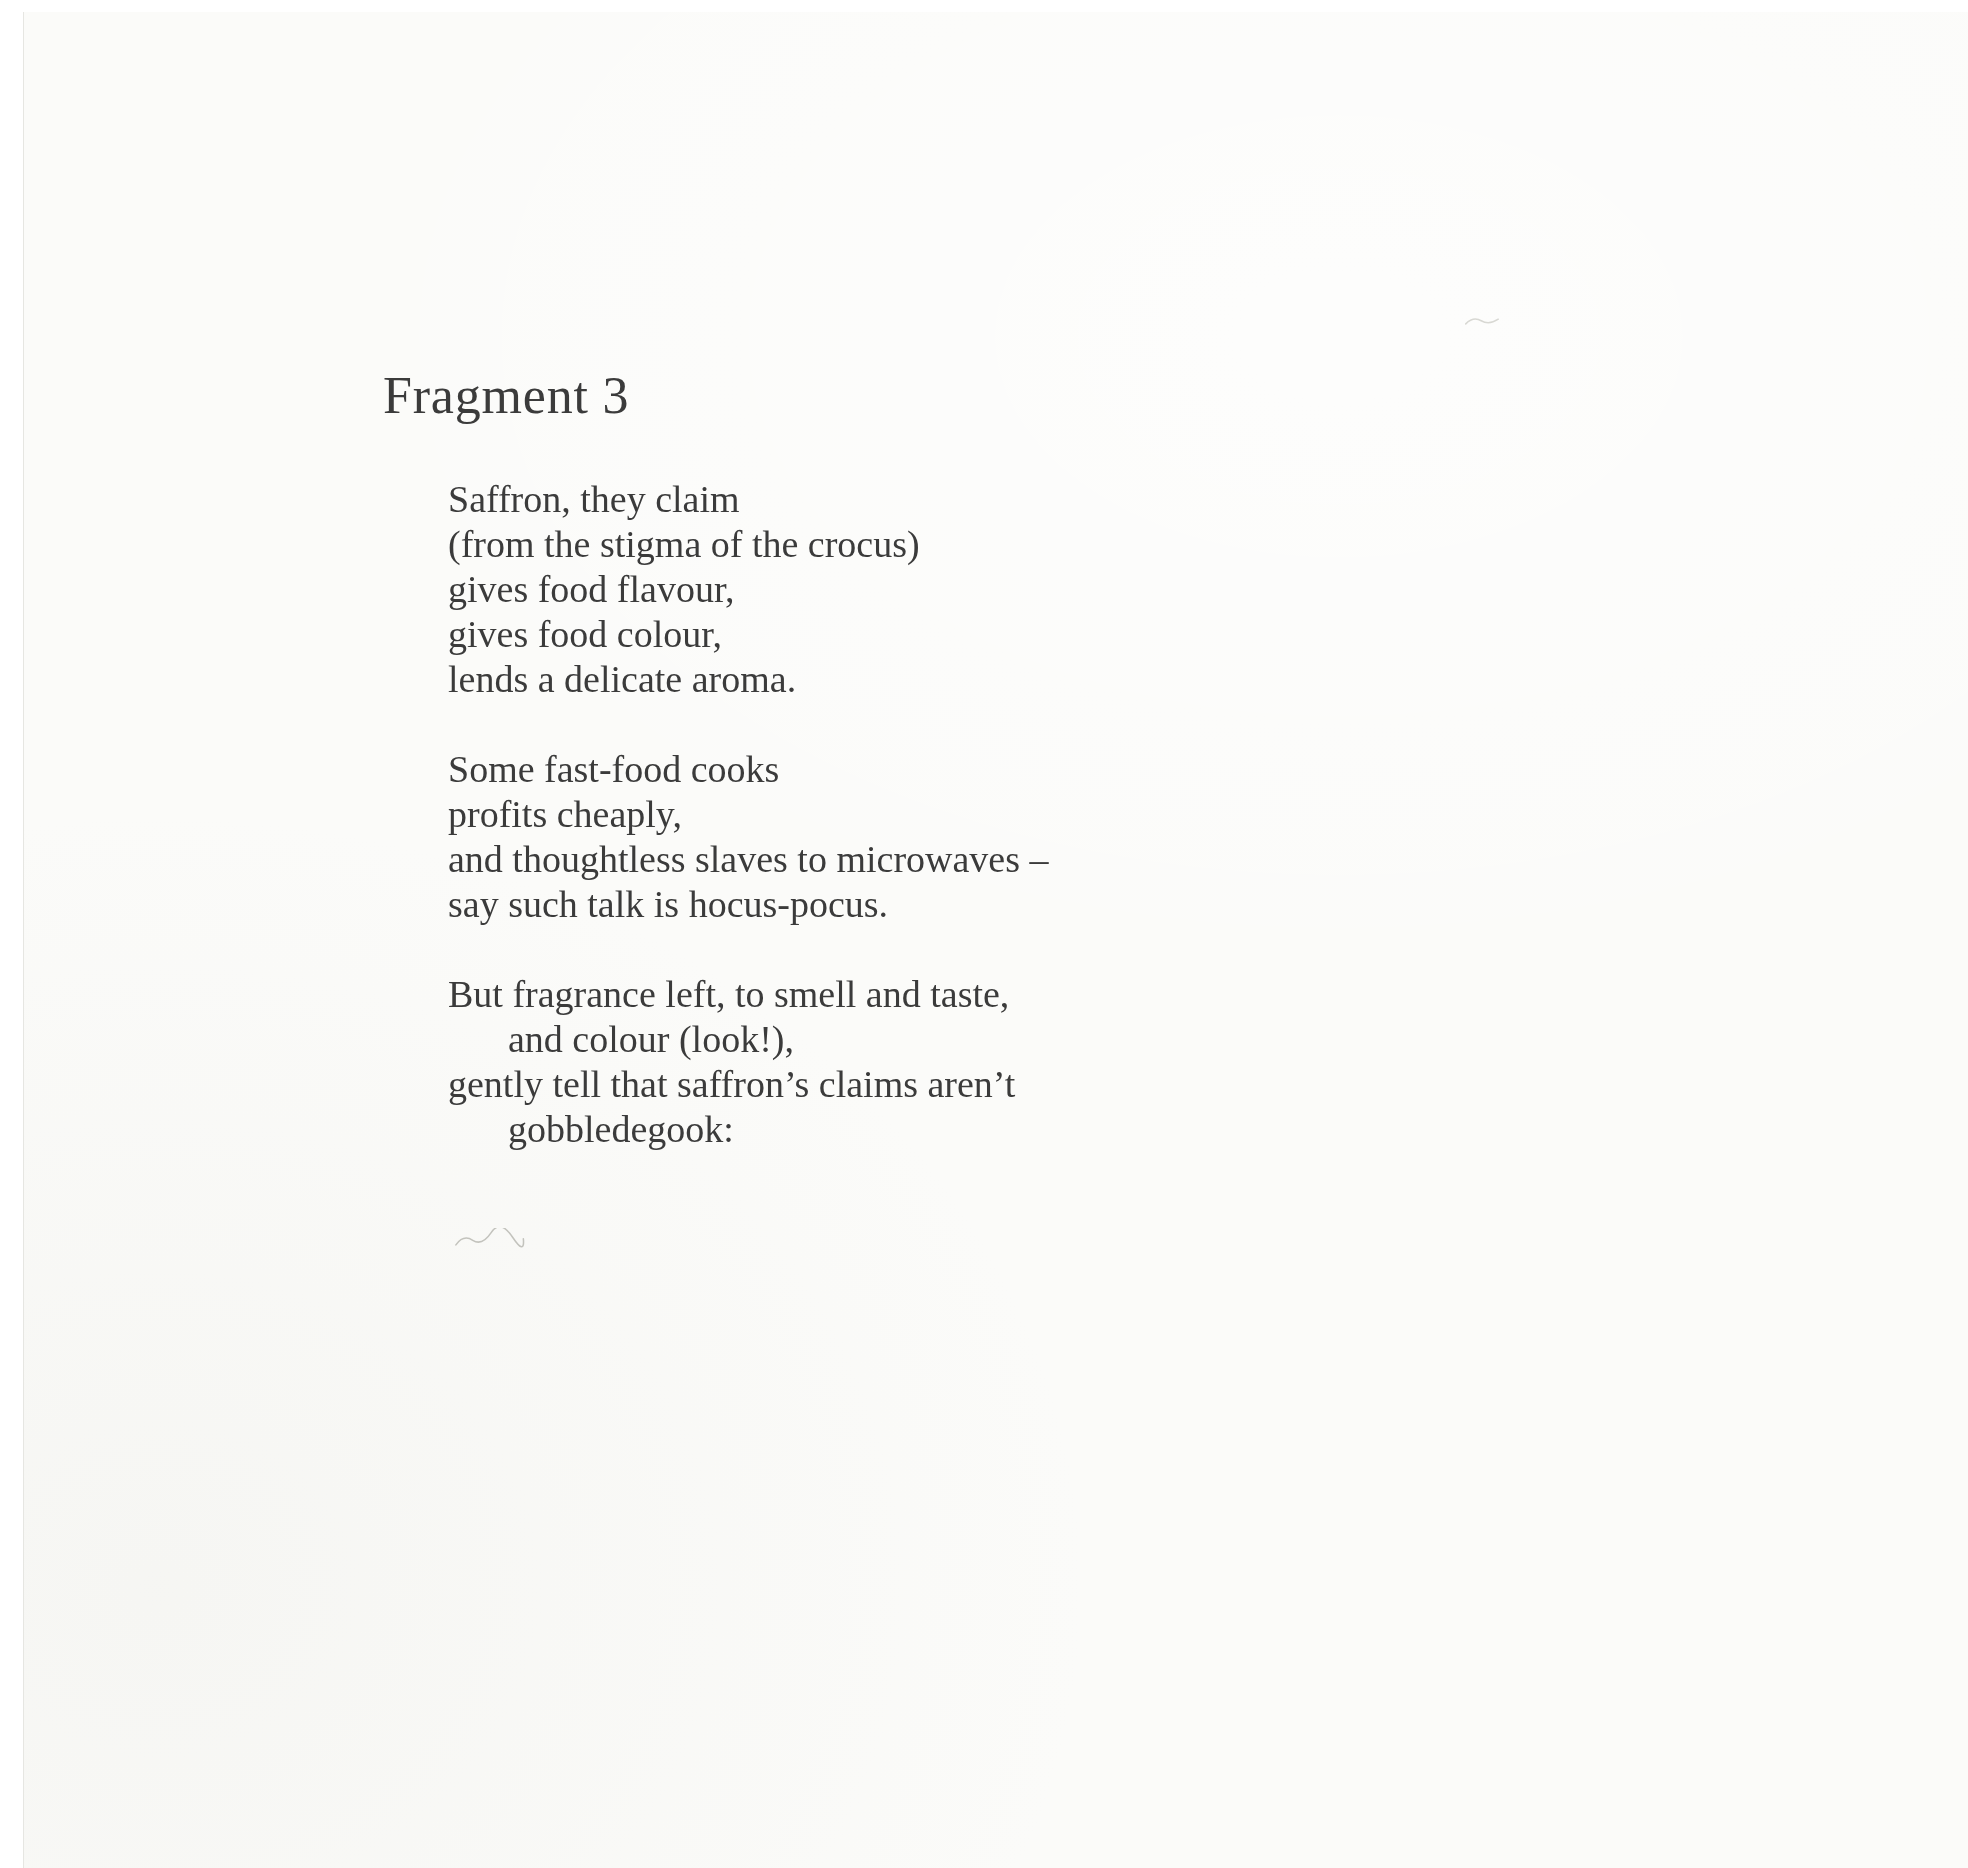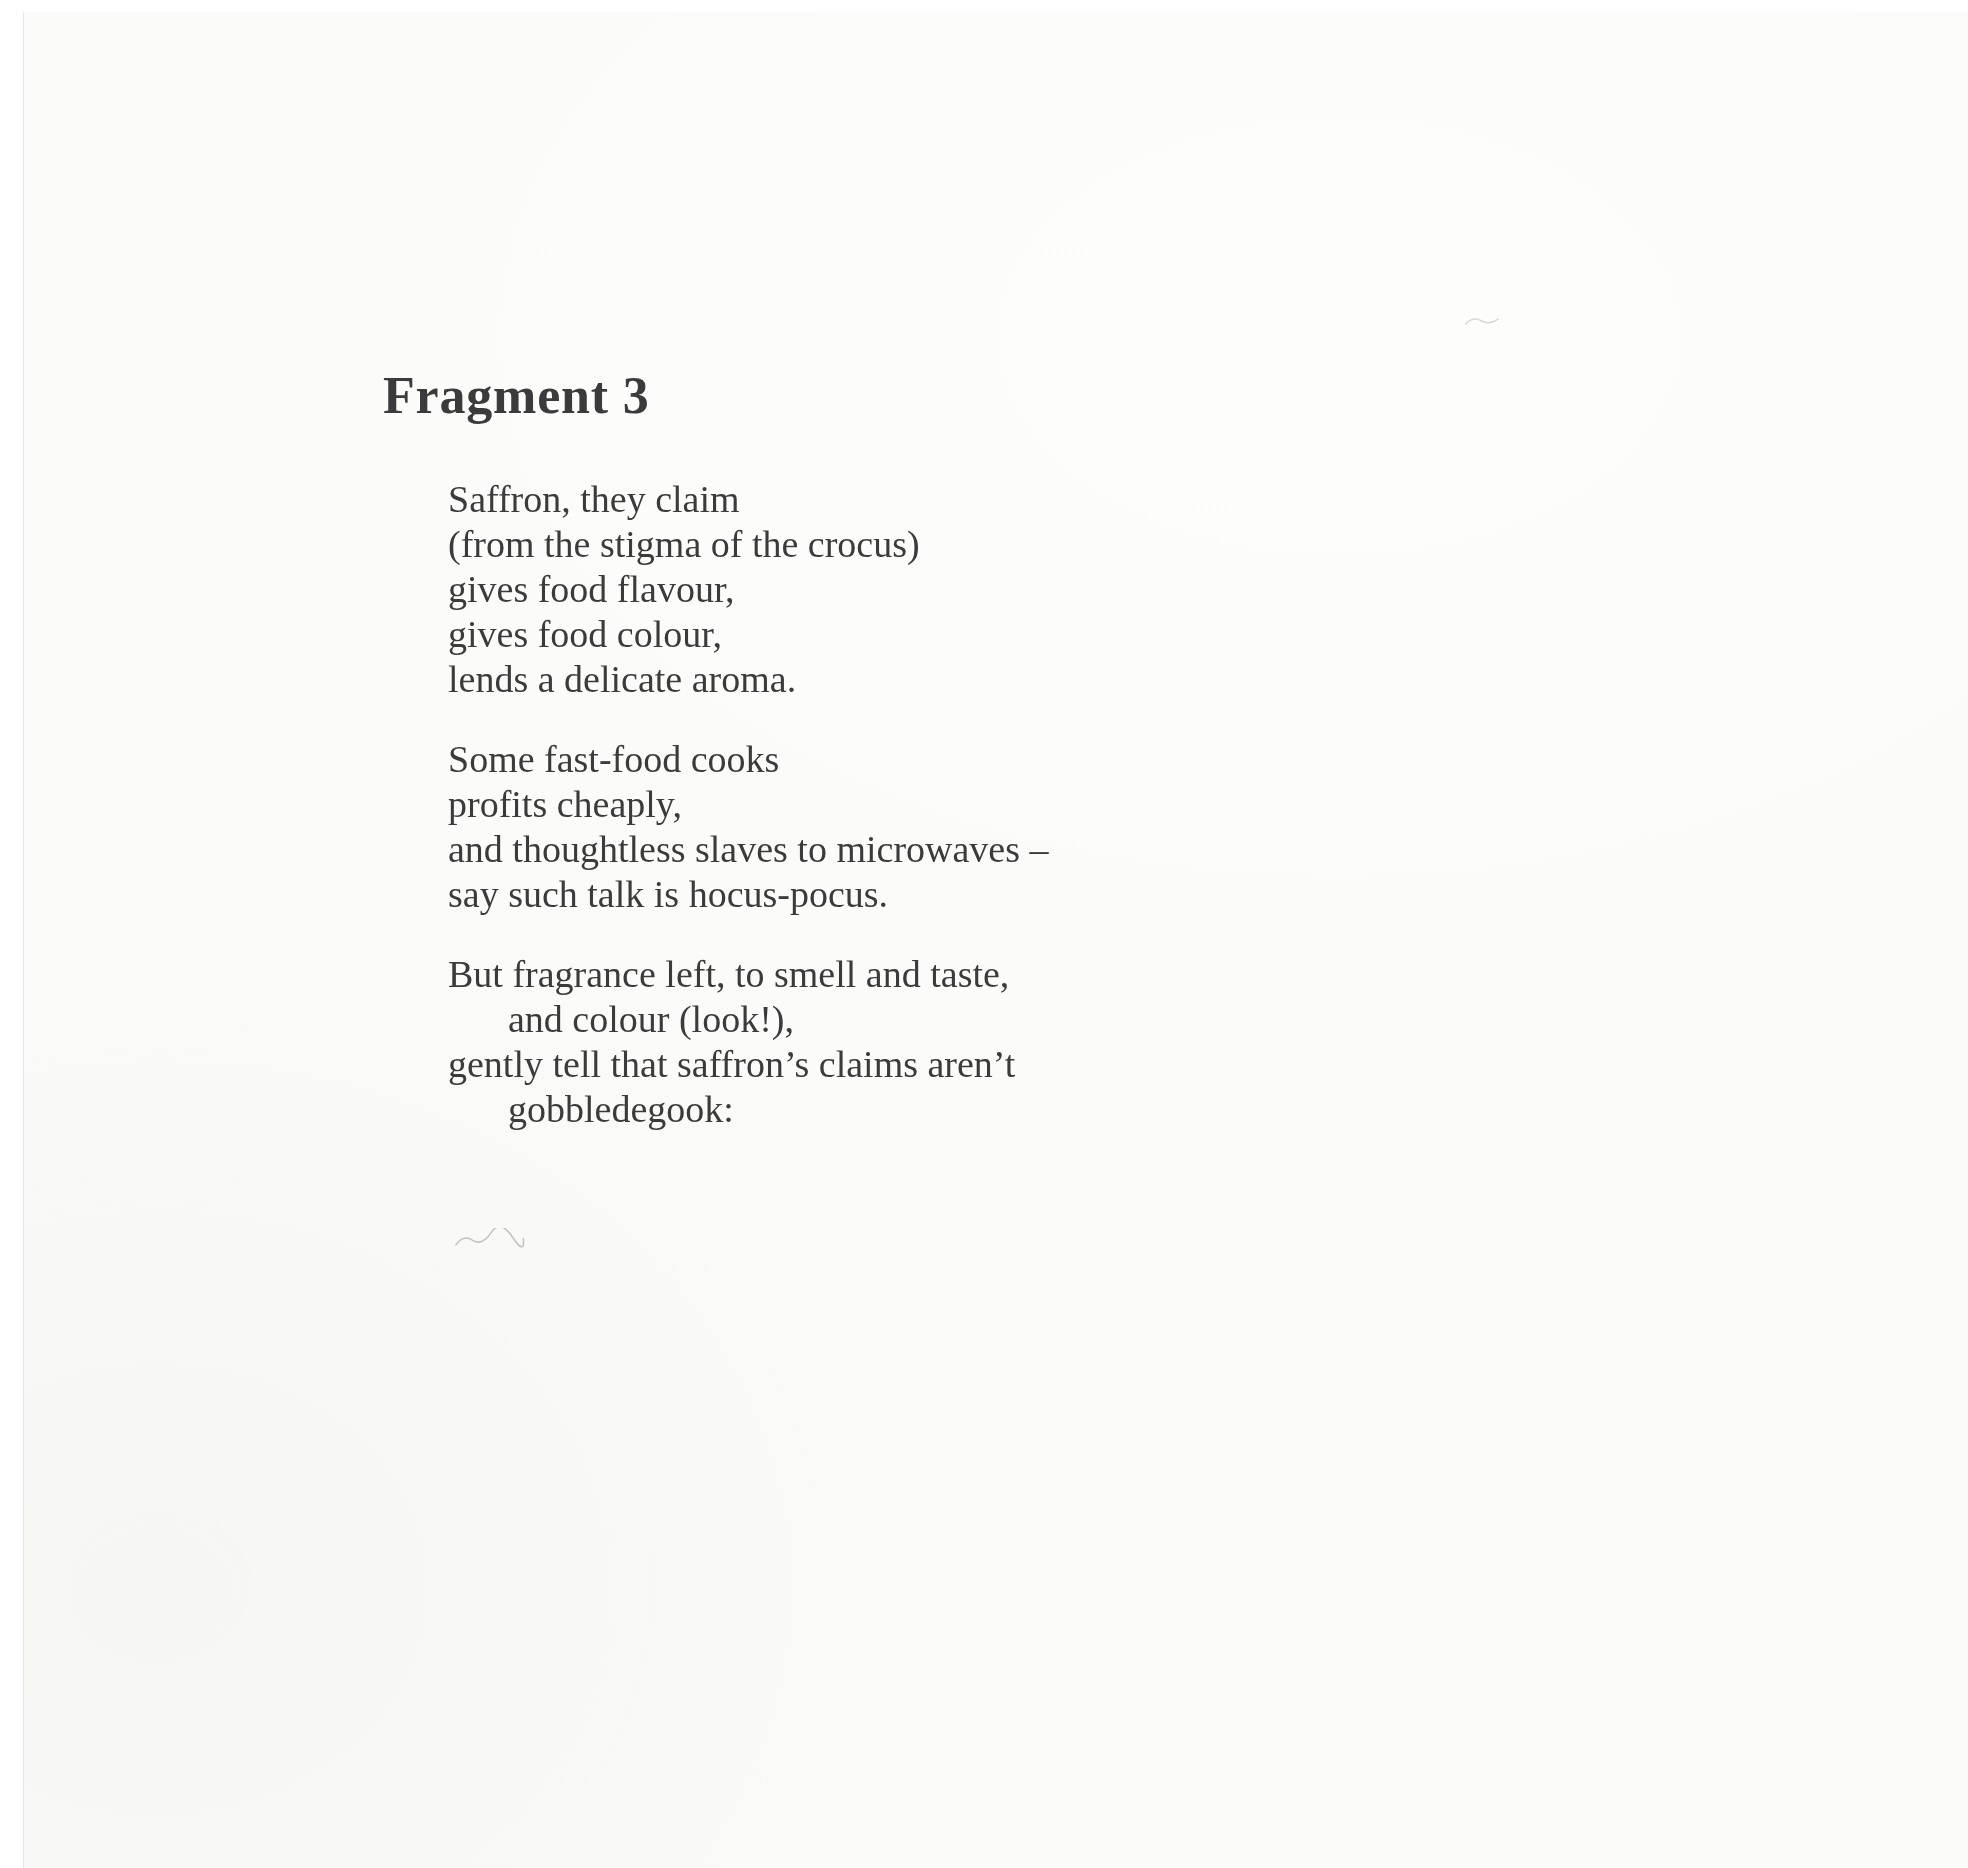--- a/index.html
+++ b/index.html
@@ -35,40 +35,40 @@
     left: 0; right: 0; top: 0;
     height: 12.4px;
     background: #ffffff;
   }
   .title {
     position: absolute;
     left: 383px;
     top: 366px;
     margin: 0;
     font-size: 52px;
-    font-weight: bold;
+    font-weight: normal;
     letter-spacing: 0.8px;
     color: #3b3b3b;
   }
   .poem {
     position: absolute;
     left: 448px;
     top: 477px;
     font-size: 38px;
     line-height: 45px;
     color: #3b3b3b;
   }
   .line {
     white-space: pre;
   }
   .line.indented {
     padding-left: 60px;
   }
   .stanza + .stanza {
-    margin-top: 35px;
+    margin-top: 45px;
   }
   .smudge {
     position: absolute;
     pointer-events: none;
   }
   .smudge-squiggle {
     left: 453px;
     top: 1228px;
   }
   .smudge-curl {

